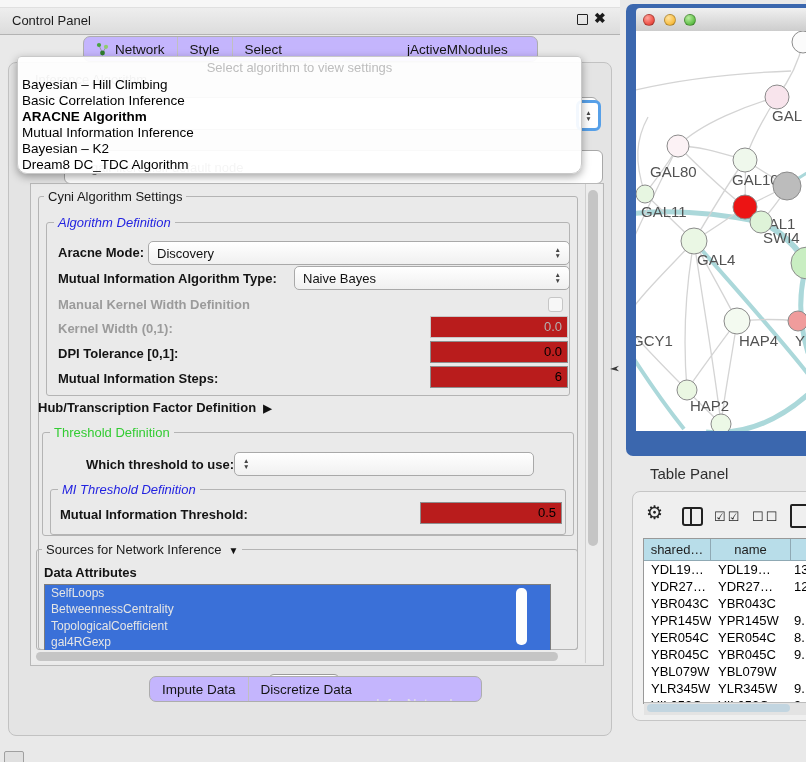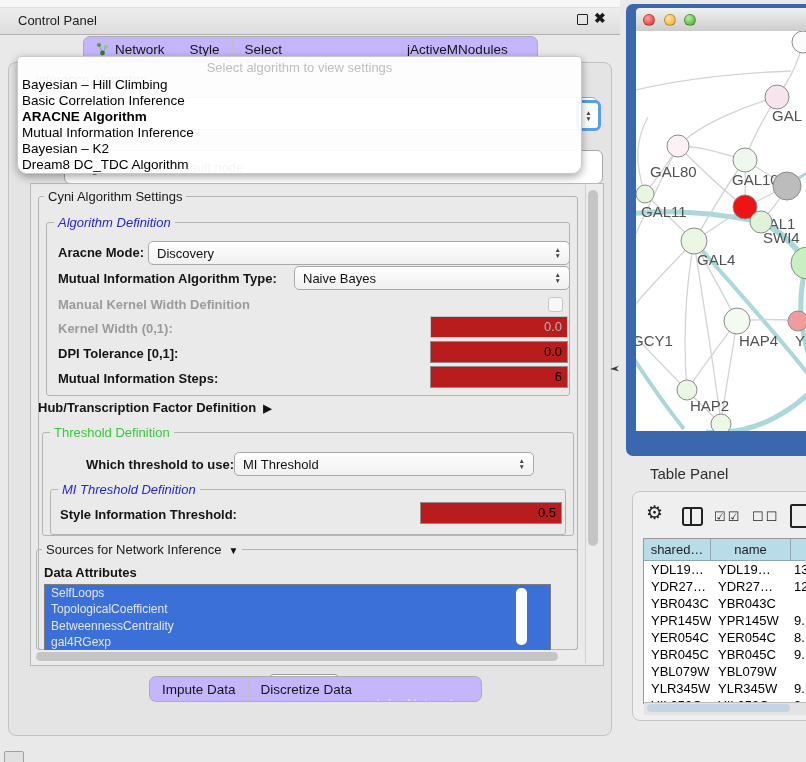--- a/index.html
+++ b/index.html
@@ -4,21 +4,21 @@
 <style>
   html,body{margin:0;padding:0;background:#e9e9e9;}
   #root{position:relative;width:806px;height:762px;background:#e9e9e9;overflow:hidden;
         font-family:"Liberation Sans",sans-serif;-webkit-font-smoothing:antialiased;}
   .abs{position:absolute;}
 
   
   #cp-topstrip{left:0;top:0;width:620px;height:7px;background:#f7f7f7;border-bottom:1px solid #e0e0e0;}
   #cp-titlebar{left:0;top:8px;width:620px;height:26px;background:linear-gradient(#eeeeee,#dcdcdc);
                border-bottom:1px solid #b3b3b3;}
-  #cp-title{left:18px;top:13px;font-size:13px;color:#1c1c1c;}
+  #cp-title{left:12px;top:13px;font-size:13px;color:#1c1c1c;}
   #float-btn{left:577px;top:14px;width:9px;height:9px;border:1.5px solid #222;border-radius:1px;}
   #close-btn{left:594px;top:10px;font-size:14px;font-weight:bold;color:#1a1a1a;cursor:default;}
 
   
   .tabbar{height:24px;background:#c4b5fd;border:1px solid #adadad;border-radius:7px;
           display:flex;align-items:stretch;overflow:hidden;}
   #top-tabs{left:83px;top:36px;width:453px;}
   #bottom-tabs{left:149px;top:676px;width:331px;text-align:center;}
   .tab{display:flex;align-items:center;padding:0 12px;font-size:13.5px;color:#141414;white-space:nowrap;}
   .tab+.tab{border-left:1px solid #c0c0c0;}
@@ -221,41 +221,40 @@
 
   <div class="lbl" style="left:38px;top:400px;font-weight:bold;">
     <span>Hub/Transcription Factor Definition</span><span class="arrow-glyph">▶</span>
   </div>
 
   <div class="abs fs" style="left:42px;top:432px;width:530px;height:102px;"></div>
   <div class="fs-legend green" style="left:50px;top:425px;">Threshold Definition</div>
 
   <div class="lbl" style="left:86px;top:457px;">Which threshold to use:</div>
   <div class="combo" style="left:234px;top:452px;width:282px;">
-    <span class="val">MI Threshold</span>
     <span class="spin">
         <span>▲</span>
         <span>▼</span>
       </span>
   </div>
 
   <div class="abs fs" style="left:50px;top:489px;width:514px;height:44px;"></div>
   <div class="fs-legend blue" style="left:58px;top:482px;">MI Threshold Definition</div>
-  <div class="lbl" style="left:60px;top:507px;">Style Information Threshold:</div>
+  <div class="lbl" style="left:60px;top:507px;">Mutual Information Threshold:</div>
   <input class="abs inputbox" style="left: 420px; top: 502px; width: 130px;" value="0.5">
 
   <div class="abs fs" style="left:36px;top:549px;width:540px;height:99px;"></div>
   <div class="fs-legend" style="left:42px;top:542px;">
     <span>Sources for Network Inference</span><span class="arrow-glyph" style="font-size:10px;">▼</span>
   </div>
   <div class="lbl" style="left:44px;top:565px;">Data Attributes</div>
   <div class="abs" id="attr-list">
       <div class="attr">SelfLoops</div>
+      <div class="attr">BetweennessCentrality</div>
       <div class="attr">TopologicalCoefficient</div>
-      <div class="attr">BetweennessCentrality</div>
       <div class="attr">gal4RGexp</div>
     </div>
   <div class="abs" id="attr-scroll-thumb"></div>
 
   <div class="abs" id="vscroll-track"></div>
   <div class="abs" id="vscroll-thumb"></div>
   <div class="abs" id="hscroll-track"></div>
   <div class="abs" id="hscroll-thumb"></div>
 
   <div class="abs" id="apply-btn">Apply</div>

